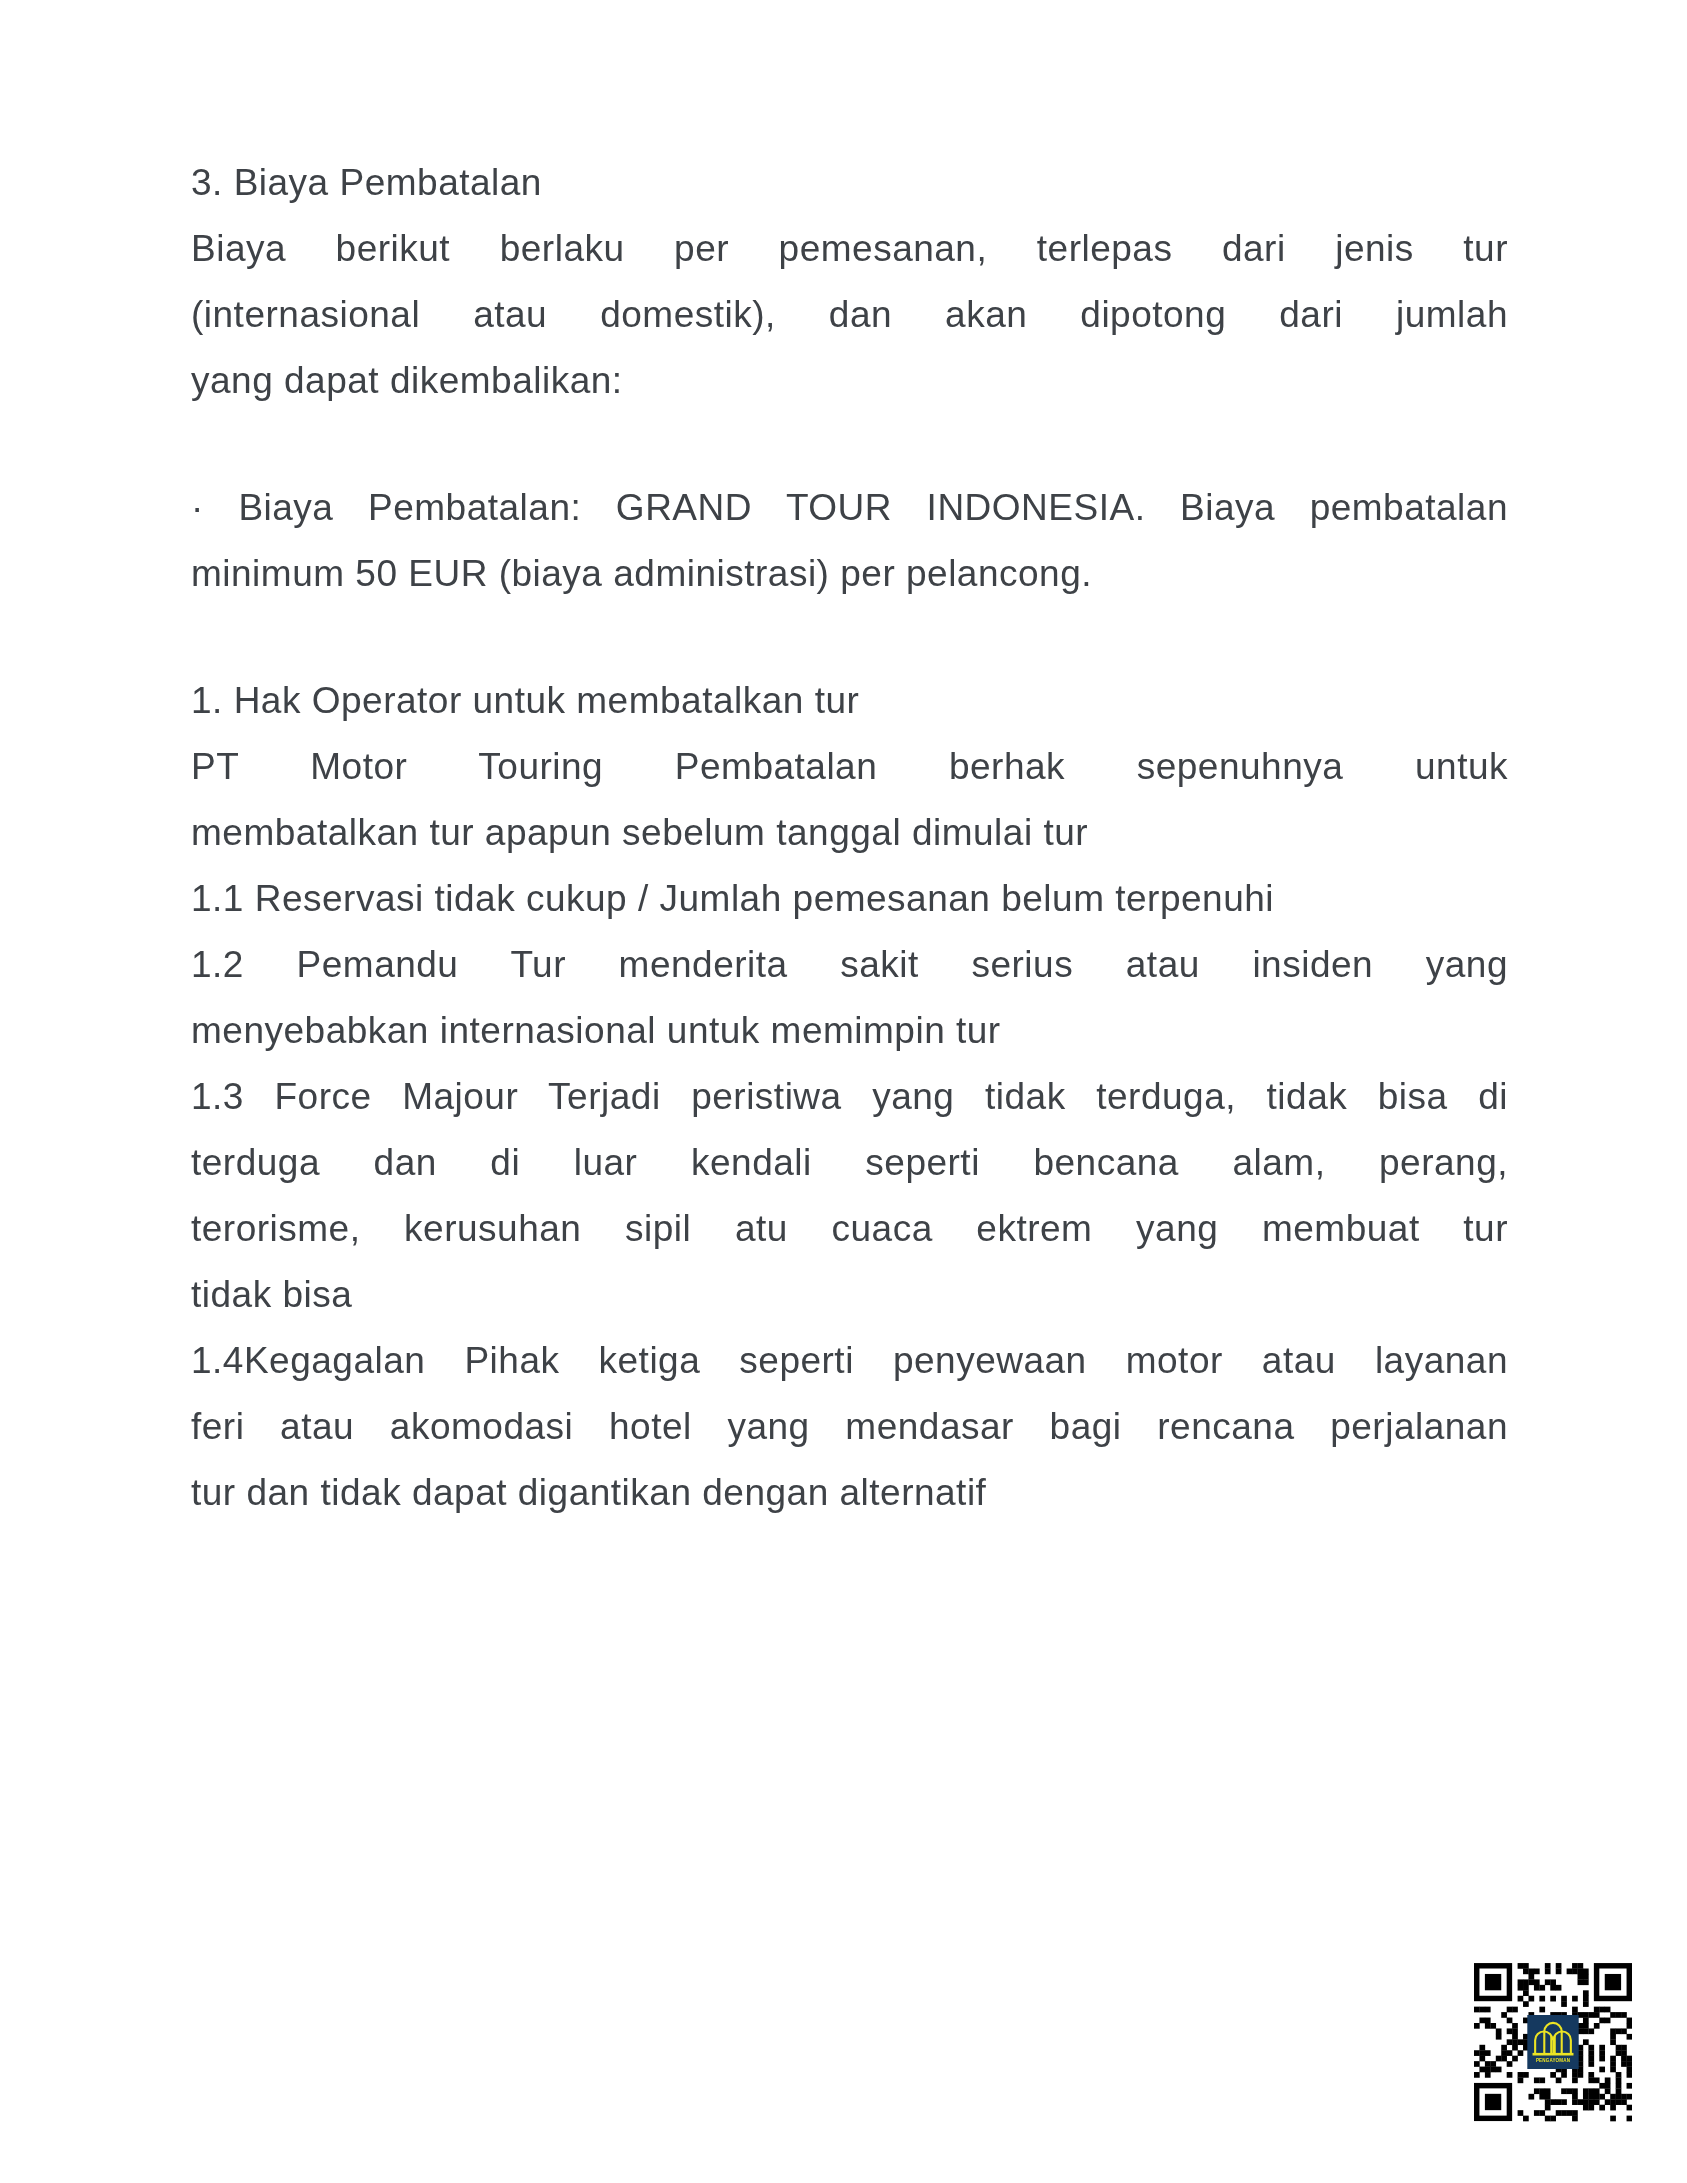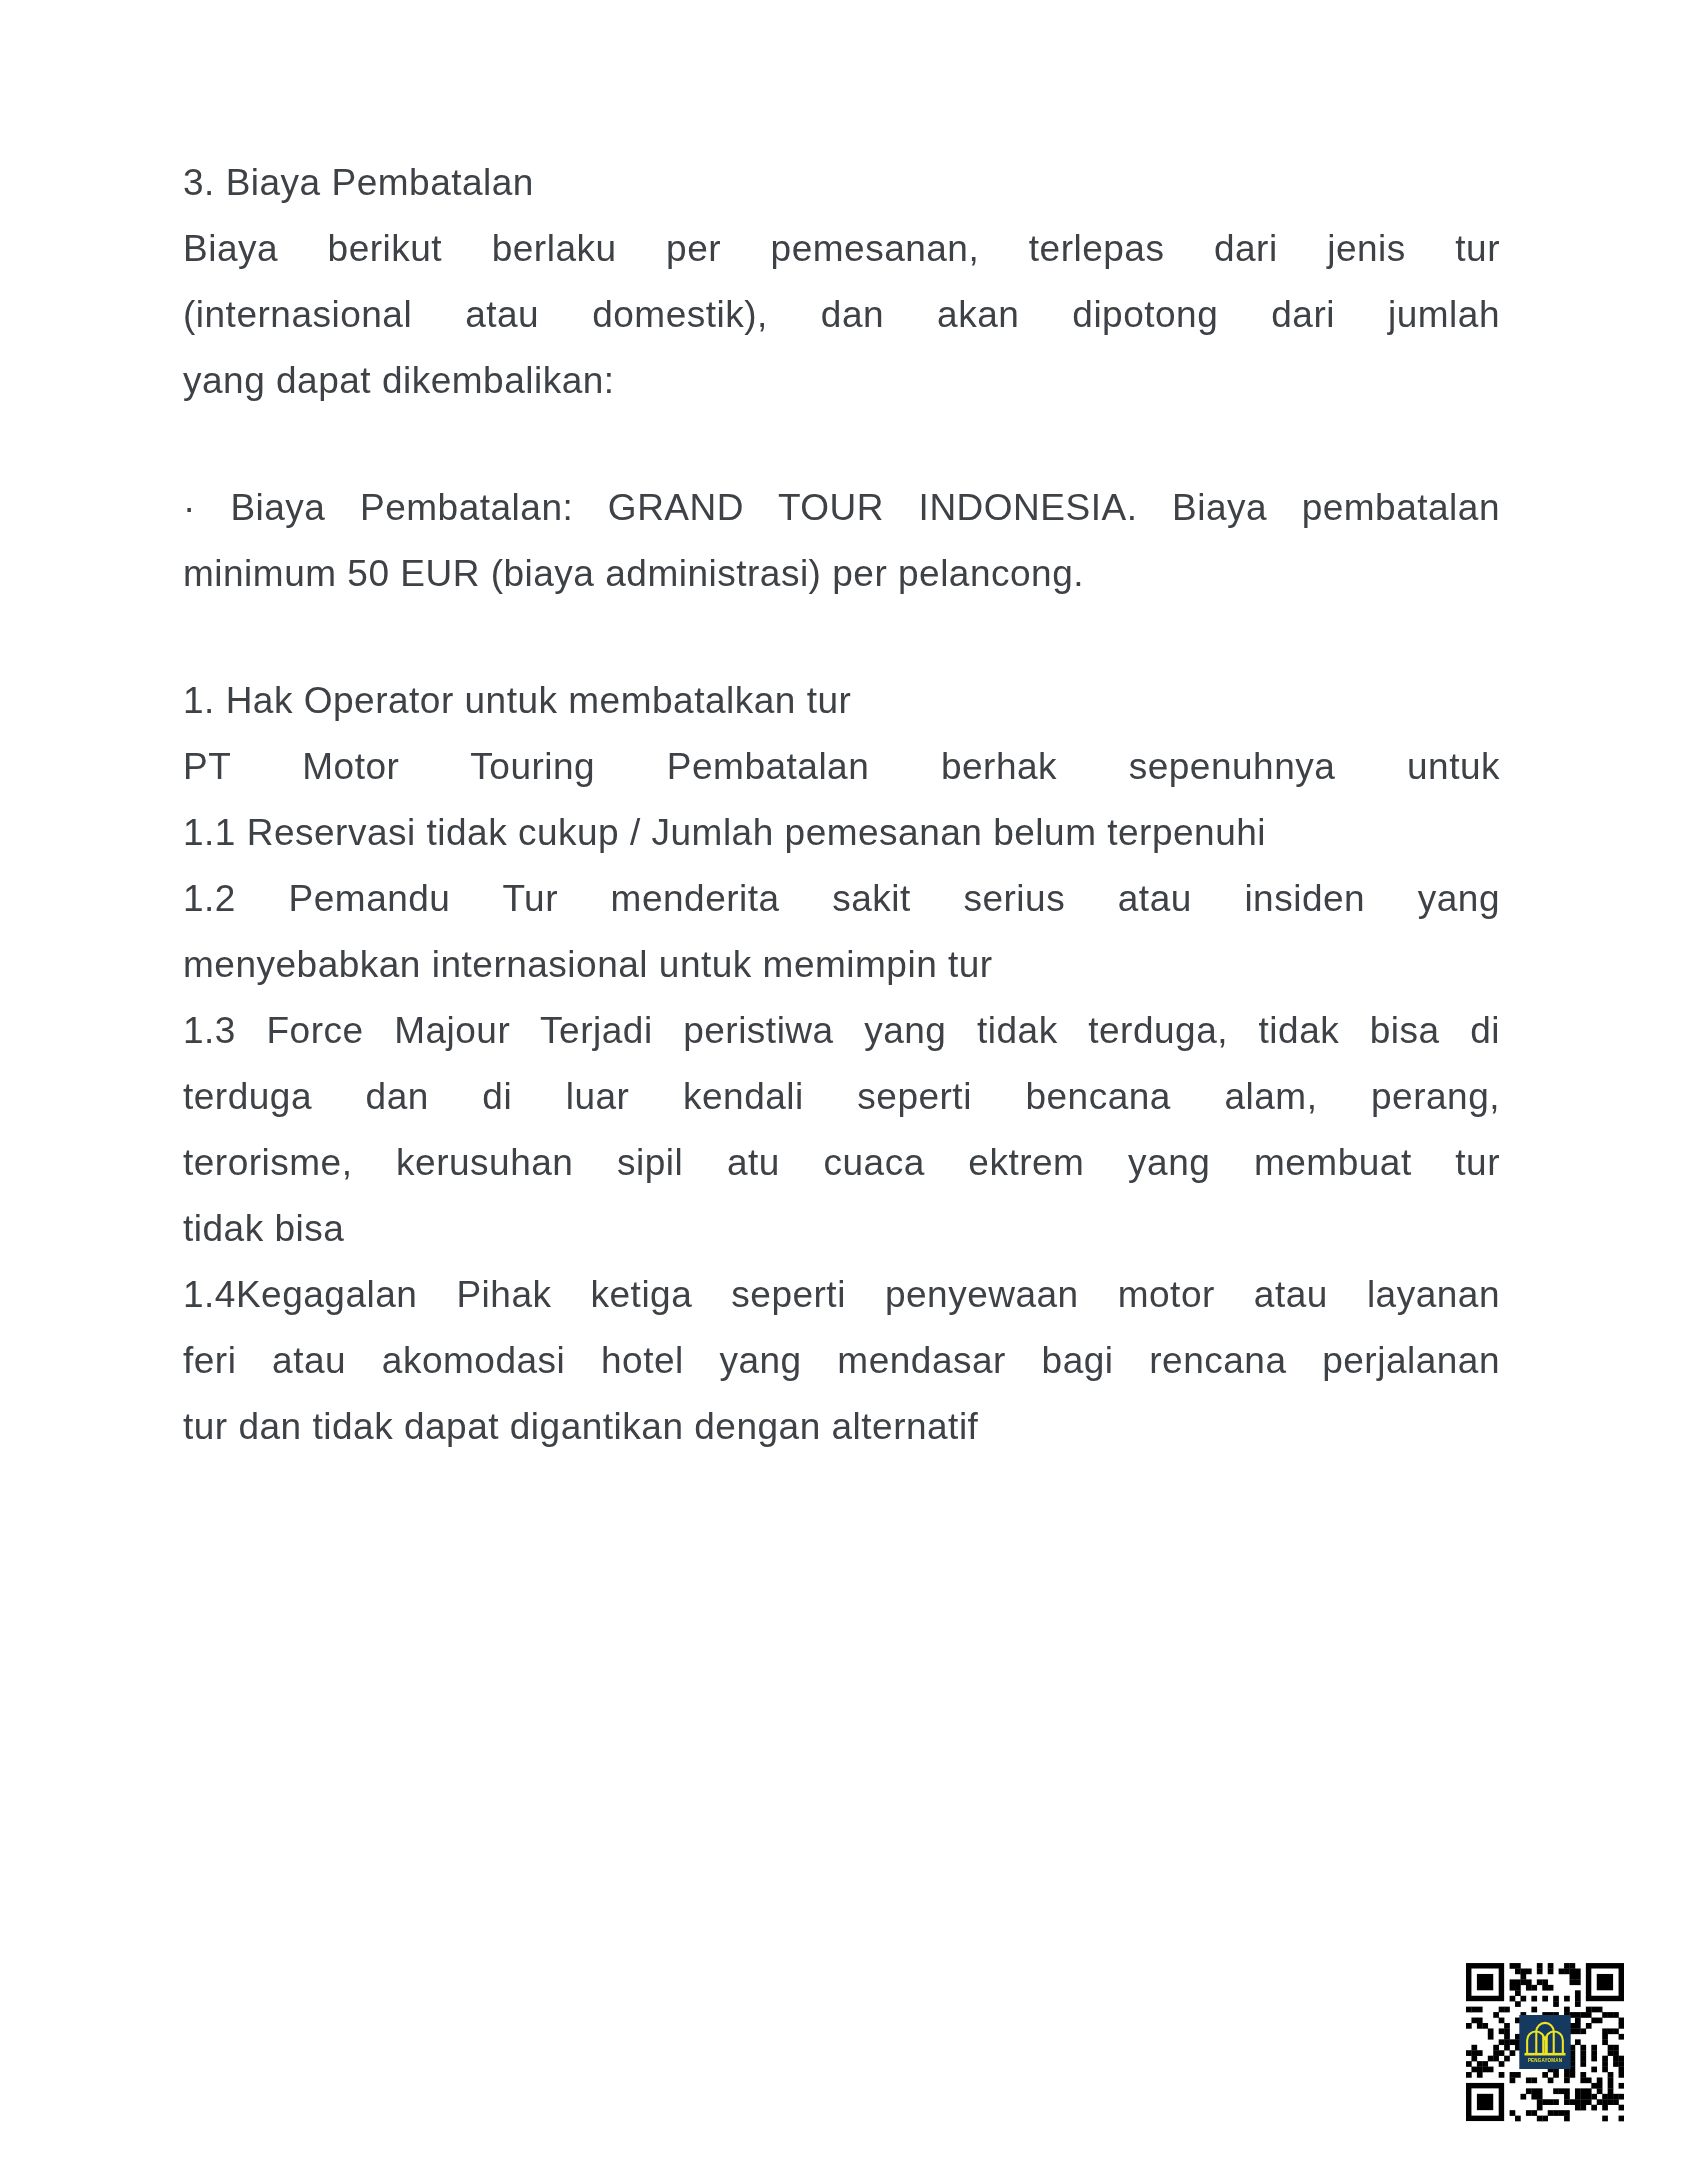--- a/index.html
+++ b/index.html
@@ -6,20 +6,21 @@
   html,body { width:1687px; height:2184px; }
   body {
     background:#ffffff;
     font-family:"Liberation Sans", sans-serif;
     position:relative;
     overflow:hidden;
   }
   .page {
     position:absolute; inset:0;
     background:#ffffff;
+    margin-left:8px;
   }
   .text-block {
     position:absolute;
     left:183px; top:150px;
     width:1317px;
     color:#3e4247;
     font-size:37px;
     line-height:66px;
     letter-spacing:0.5px;
     font-weight:400;
@@ -53,20 +54,21 @@
       <div class="tl">3. Biaya Pembatalan</div>
       <div class="tl j">Biaya berikut berlaku per pemesanan, terlepas dari jenis tur</div>
       <div class="tl j">(internasional atau domestik), dan akan dipotong dari jumlah</div>
       <div class="tl">yang dapat dikembalikan:</div>
       <div class="gap"></div>
       <div class="tl j">· Biaya Pembatalan: GRAND TOUR INDONESIA. Biaya pembatalan</div>
       <div class="tl">minimum 50 EUR (biaya administrasi) per pelancong.</div>
       <div class="gap"></div>
       <div class="tl">1. Hak Operator untuk membatalkan tur</div>
       <div class="tl j">PT Motor Touring Pembatalan berhak sepenuhnya untuk</div>
+      <div class="tl">membatalkan tur apapun sebelum tanggal dimulai tur</div>
       <div class="tl">1.1 Reservasi tidak cukup / Jumlah pemesanan belum terpenuhi</div>
       <div class="tl j">1.2 Pemandu Tur menderita sakit serius atau insiden yang</div>
       <div class="tl">menyebabkan internasional untuk memimpin tur</div>
       <div class="tl j">1.3 Force Majour Terjadi peristiwa yang tidak terduga, tidak bisa di</div>
       <div class="tl j">terduga dan di luar kendali seperti bencana alam, perang,</div>
       <div class="tl j">terorisme, kerusuhan sipil atu cuaca ektrem yang membuat tur</div>
       <div class="tl">tidak bisa</div>
       <div class="tl j">1.4Kegagalan Pihak ketiga seperti penyewaan motor atau layanan</div>
       <div class="tl j">feri atau akomodasi hotel yang mendasar bagi rencana perjalanan</div>
       <div class="tl">tur dan tidak dapat digantikan dengan alternatif</div>

